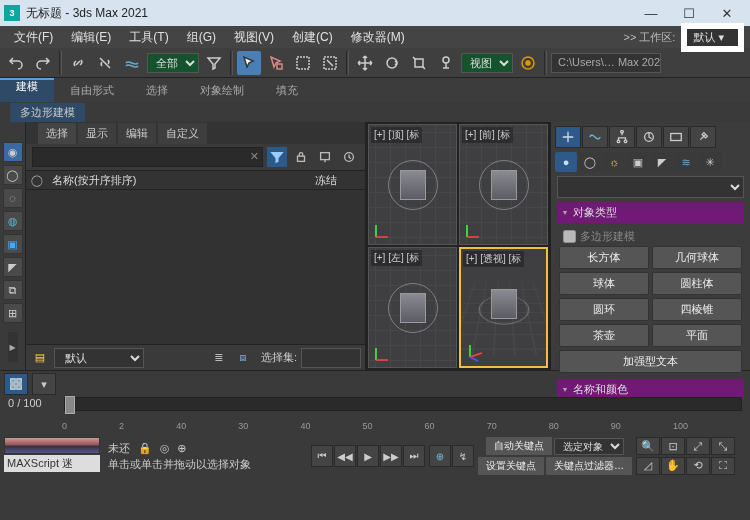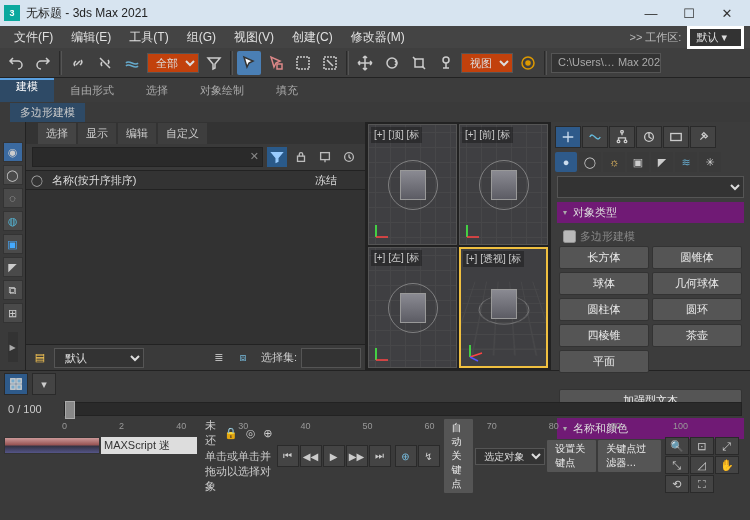--- a/index.html
+++ b/index.html
@@ -9,27 +9,27 @@
 .titlebar { height: 26px; background: #d7e4f0; display: flex; align-items: center; padding: 0 4px; color: #222; }
 .titlebar-logo { width: 16px; height: 16px; background: #0aa89e; display: inline-flex; align-items: center; justify-content: center; color: #fff; font-size: 9px; font-weight: bold; margin-right: 6px; }
 .titlebar-title { flex: 1; font-size: 12px; }
 .titlebar-btn { width: 38px; height: 26px; display: flex; align-items: center; justify-content: center; color: #333; font-size: 13px; }
 
 
 .menubar { height: 22px; background: #444; display: flex; align-items: center; padding: 0 6px; gap: 2px; }
 .menu-item { padding: 2px 8px; color: #e0e0e0; font-size: 12px; }
 .menubar-spacer { flex: 1; }
 .workspace-label { color: #bbb; font-size: 11px; margin-right: 4px; }
-.workspace-select { background: #333; color: #ddd; border: 3px solid #ffffff; padding: 1px 14px 1px 6px; font-size: 11px; position: relative; }
+.workspace-select { background: #333; color: #ddd; border: 6px solid #ffffff; padding: 1px 14px 1px 6px; font-size: 11px; position: relative; }
 
 
 .main-toolbar { height: 30px; background: #3f3f3f; border-bottom: 1px solid #222; display: flex; align-items: center; padding: 0 4px; gap: 3px; }
 .tb-btn { width: 24px; height: 24px; display: flex; align-items: center; justify-content: center; color: #ccc; border-radius: 2px; }
 .tb-btn svg { width: 16px; height: 16px; }
-.tb-select { background: #c2410c; color: #ddd; border: 1px solid #555; padding: 2px 4px; font-size: 11px; height: 20px; min-width: 42px; }
+.tb-select { background: #14532d; color: #ddd; border: 1px solid #555; padding: 2px 4px; font-size: 11px; height: 20px; min-width: 42px; }
 .tb-sep { width: 3px; height: 24px; border-left: 1px solid #2a2a2a; border-right: 1px solid #555; margin: 0 1px; }
 .tb-btn.active { background: #4a7fb5; }
 .path-box { background: #333; color: #aaa; border: 1px solid #555; padding: 2px 6px; font-size: 10px; height: 20px; white-space: nowrap; overflow: hidden; width: 110px; }
 
 
 .ribbon-row { height: 24px; background: #3c3c3c; display: flex; align-items: center; }
 .ribbon-tabs { display: flex; height: 100%; }
 .ribbon-tab { padding: 12px 16px; color: #aaa; font-size: 11px; display: flex; align-items: center; }
 .ribbon-tab.active { background: #2e4a66; color: #fff; border-top: 2px solid #5aa0e0; padding-top: 2px; }
 .poly-tab-row { height: 20px; background: #3a3a3a; display: flex; align-items: center; padding-left: 10px; }
@@ -91,38 +91,38 @@
 .cp-grid-1 { display: grid; grid-template-columns: 1fr; gap: 3px; }
 .obj-btn { background: #555; color: #eee; border: 1px solid #333; padding: 3px 0; font-size: 11px; text-align: center; border-radius: 2px; }
 
 
 .bottom-area { background: #3a3a3a; border-top: 1px solid #222; }
 .vp-layout-row { height: 26px; display: flex; align-items: center; padding: 0 4px; gap: 4px; }
 .vp-layout-btn { width: 24px; height: 22px; display: flex; align-items: center; justify-content: center; background: #444; border: 1px solid #2a2a2a; }
 .vp-layout-btn.active { background: #2e5a8a; }
 
 
-.timeline { height: 24px; display: flex; align-items: center; padding: 0 8px; gap: 6px; }
+.timeline { height: 24px; display: flex; align-items: flex-start; padding: 0 8px; gap: 6px; }
 .time-range { color: #ccc; font-size: 11px; min-width: 50px; }
 .time-track { flex: 1; height: 14px; background: #2a2a2a; border: 1px solid #222; position: relative; display: flex; }
 .time-slider { position: absolute; left: 0; top: -2px; width: 10px; height: 18px; background: #888; border: 1px solid #aaa; }
 .time-ruler { height: 14px; display: flex; padding: 0 62px 0 62px; justify-content: space-between; }
 .rt { font-size: 9px; color: #999; }
 
 
 .status-row { height: 42px; display: flex; align-items: stretch; padding: 2px 4px; gap: 4px; }
-.status-left { display: flex; flex-direction: row; gap: 1px; }
+.status-left { display: flex; flex-direction: column; gap: 1px; }
 .mini-track { width: 96px; height: 17px; background: linear-gradient(#c99, #955 45%, #334 55%, #558); border: 1px solid #333; }
 .maxscript-box { width: 96px; height: 17px; background: #ddd; color: #333; font-size: 10px; padding: 1px 3px; overflow: hidden; white-space: nowrap; display: flex; align-items: center; gap: 3px; }
 .status-mid { flex: 1; display: flex; flex-direction: column; gap: 1px; justify-content: center; }
 .status-text { font-size: 11px; color: #ccc; padding-left: 4px; display: flex; align-items: center; gap: 8px; }
 .prompt { font-size: 11px; color: #ccc; padding-left: 4px; }
 .play-controls { display: flex; gap: 1px; align-items: center; }
 .play-btn { width: 22px; height: 22px; display: flex; align-items: center; justify-content: center; background: #444; border: 1px solid #2a2a2a; color: #ccc; font-size: 10px; }
-.key-controls { display: flex; align-items: center; gap: 2px; flex-direction: row; }
+.key-controls { display: flex; align-items: center; gap: 2px; flex-direction: column; }
 .kc-row { display: flex; gap: 2px; align-items: center; }
 .key-btn { background: #555; padding: 2px 8px; font-size: 10px; border-radius: 1px; color: #eee; }
 .key-select { background: #333; color: #ddd; border: 1px solid #555; font-size: 10px; padding: 1px 4px; height: 17px; }
 .nav-cluster { display: flex; gap: 1px; flex-wrap: wrap; width: 110px; }
 .nav-btn { width: 24px; height: 18px; background: #444; border: 1px solid #2a2a2a; display: flex; align-items: center; justify-content: center; color: #ccc; }
 
 .icon { width: 14px; height: 14px; display: inline-block; }
 svg { fill: none; stroke: currentColor; stroke-width: 1.5; }
 </style>
 </head>
@@ -415,30 +415,29 @@
     <select class="cp-select"><option>标准基本体</option></select>
     <div class="cp-rollout">
       <div class="cp-roll-head">对象类型</div>
       <div class="cp-roll-body">
         <label class="cp-check-row">
             <input type="checkbox" disabled="" style=""> 
             <span>多边形建模</span>
           </label>
         <div class="cp-grid" id="obj-grid">
             <div class="obj-btn">长方体</div>
-            <div class="obj-btn">圆锥体</div>
+            <div class="obj-btn">几何球体</div>
             <div class="obj-btn">球体</div>
-            <div class="obj-btn">几何球体</div>
             <div class="obj-btn">圆柱体</div>
             <div class="obj-btn">圆环</div>
             <div class="obj-btn">四棱锥</div>
             <div class="obj-btn">茶壶</div>
             <div class="obj-btn">平面</div>
           </div>
-        <div class="cp-grid-1" style="margin-top:16px">
+        <div class="cp-grid-1" style="margin-top:3px">
           <div class="obj-btn">加强型文本</div>
         </div>
       </div>
     </div>
     <div class="cp-rollout">
       <div class="cp-roll-head">名称和颜色</div>
     </div>
   </div>
 </div>
 

